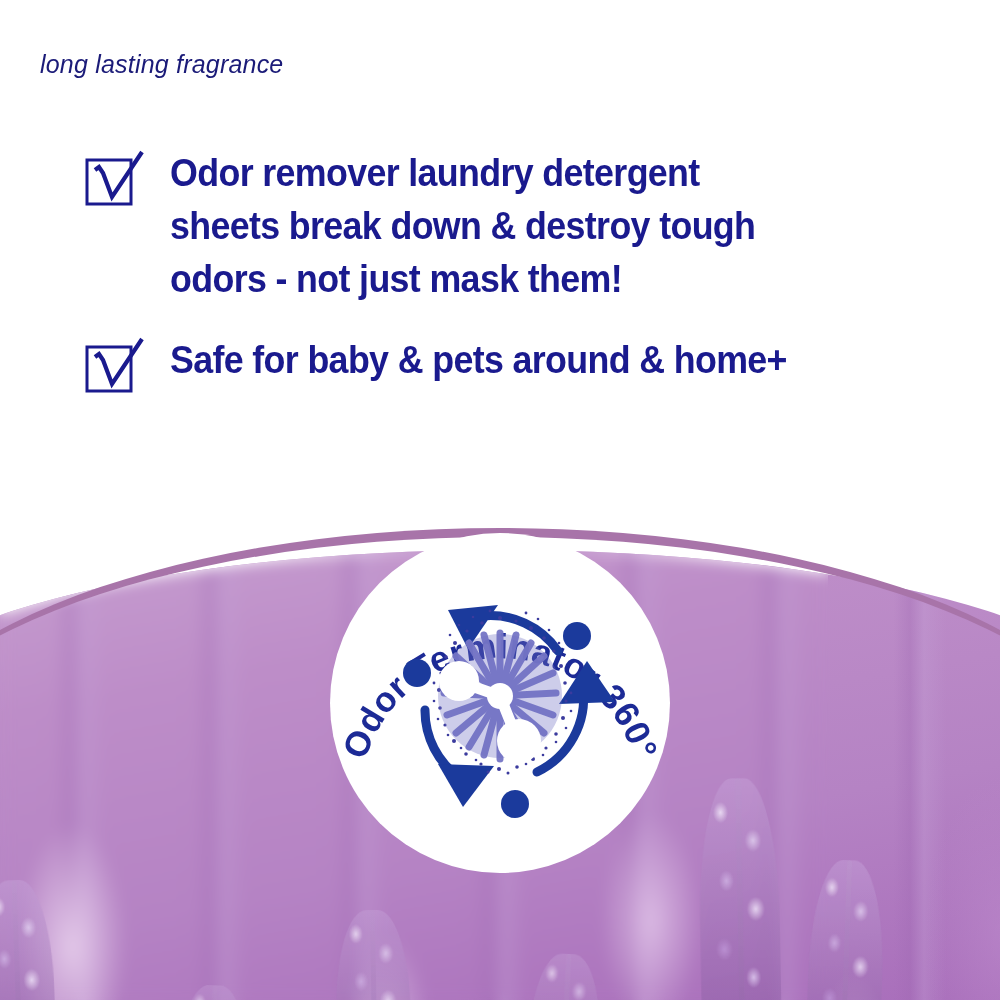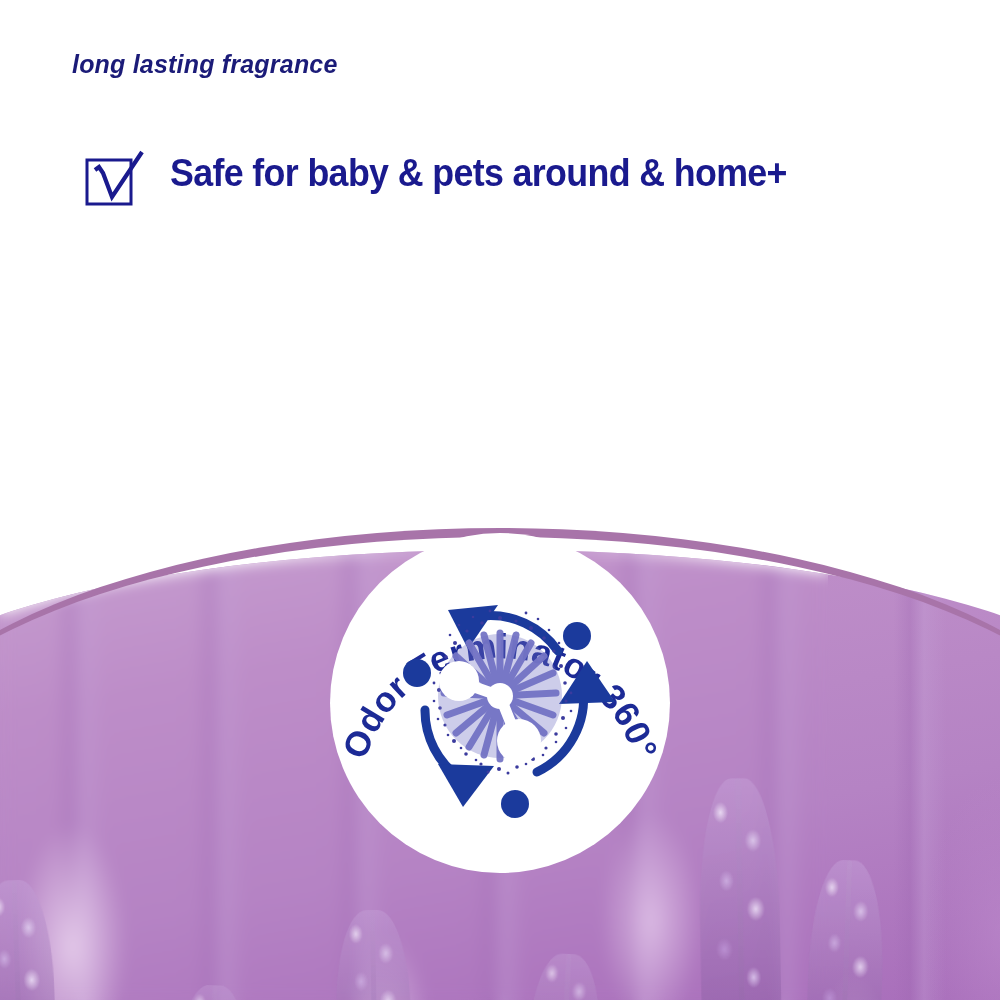--- a/index.html
+++ b/index.html
@@ -16,26 +16,25 @@
     font-family: "Liberation Sans", sans-serif;
   }
 
   
   .tagline {
     position: absolute;
     left: 40px;
     top: 50px;
     font-family: "Liberation Sans", sans-serif;
     font-size: 25px;
-    font-weight: bold;
+    font-weight: normal;
     font-style: italic;
     letter-spacing: 0.2px;
     color: #1b1b78;
     white-space: nowrap;
-    margin-left: 32px;
   }
 
   
   .bullets {
     position: absolute;
     left: 84px;
     top: 146px;
     width: 880px;
   }
   .bullet {
@@ -194,20 +193,31 @@
 </style>
 </head>
 <body>
 
 <div id="page">
 
   <div class="tagline">long lasting fragrance</div>
 
   <div class="bullets">
 
+    <div class="bullet">
+      <span class="checkbox-icon">
+        <svg viewBox="0 0 62 58" width="62" height="58">
+          <rect x="3" y="10" width="44" height="44" fill="none" stroke="#1a1a8e" stroke-width="3"></rect>
+          <path d="M11 20 L15 17 L19 23 L28 47 L58 2" fill="none" stroke="#1a1a8e" stroke-width="4.2" stroke-linejoin="miter" stroke-linecap="butt"></path>
+        </svg>
+      </span>
+      <span class="bullet-text">Odor remover laundry detergent
+sheets break down &amp; destroy tough
+odors - not just mask them!</span>
+    </div>
 
 
     <div class="bullet">
       <span class="checkbox-icon">
         <svg viewBox="0 0 62 58" width="62" height="58">
           <rect x="3" y="10" width="44" height="44" fill="none" stroke="#1a1a8e" stroke-width="3"></rect>
           <path d="M11 20 L15 17 L19 23 L28 47 L58 2" fill="none" stroke="#1a1a8e" stroke-width="4.2" stroke-linejoin="miter" stroke-linecap="butt"></path>
         </svg>
       </span>
       <span class="bullet-text">Safe for baby &amp; pets around &amp; home+</span>

